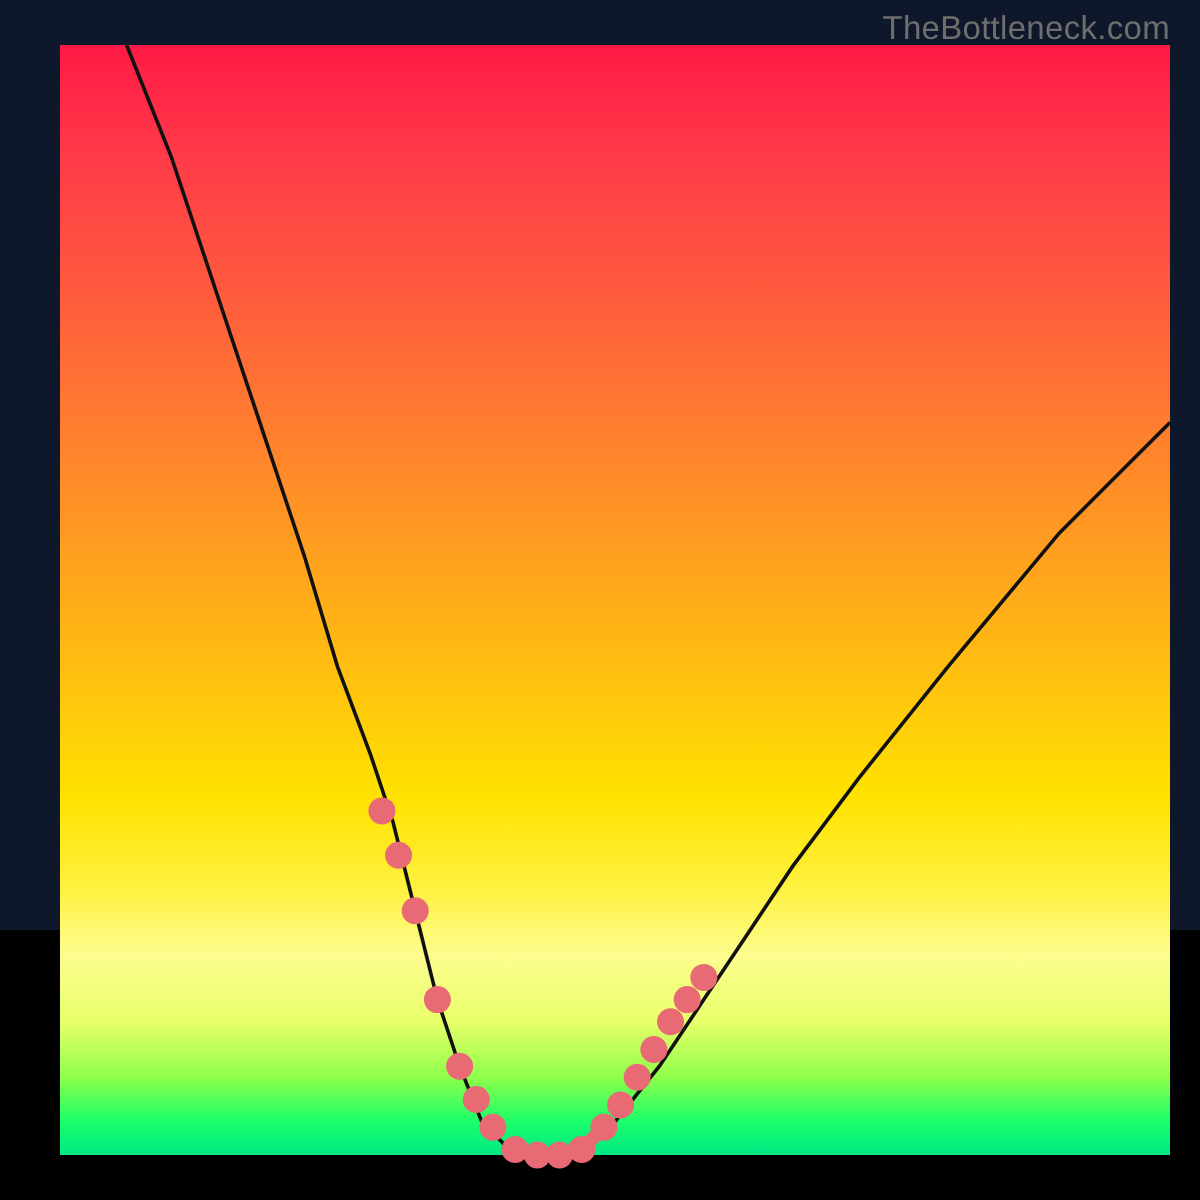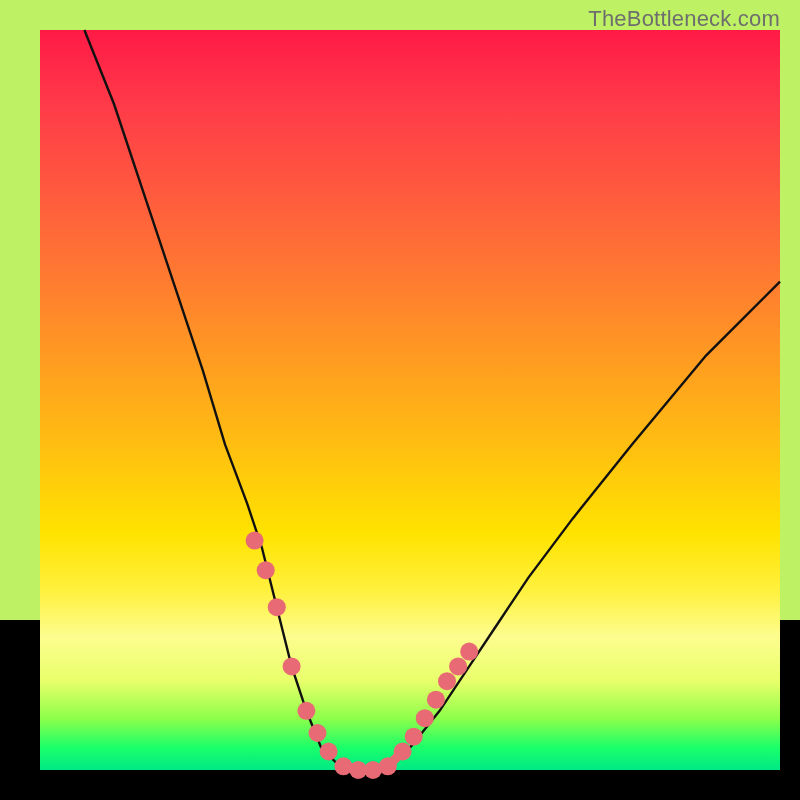--- a/index.html
+++ b/index.html
@@ -10,21 +10,21 @@
     overflow: hidden;
     background: #000;
     font-family: Arial, Helvetica, sans-serif;
   }
   .frame {
     position: absolute;
     left: 0;
     top: 0;
     width: 800px;
     height: 620px;
-    background: #bef264;
+    background: #0f172a;
   }
   .plot {
     position: absolute;
     left: 40px;
     top: 30px;
     width: 740px;
     height: 740px;
     
     background: linear-gradient(to bottom,
       #ff1a46 0%,

